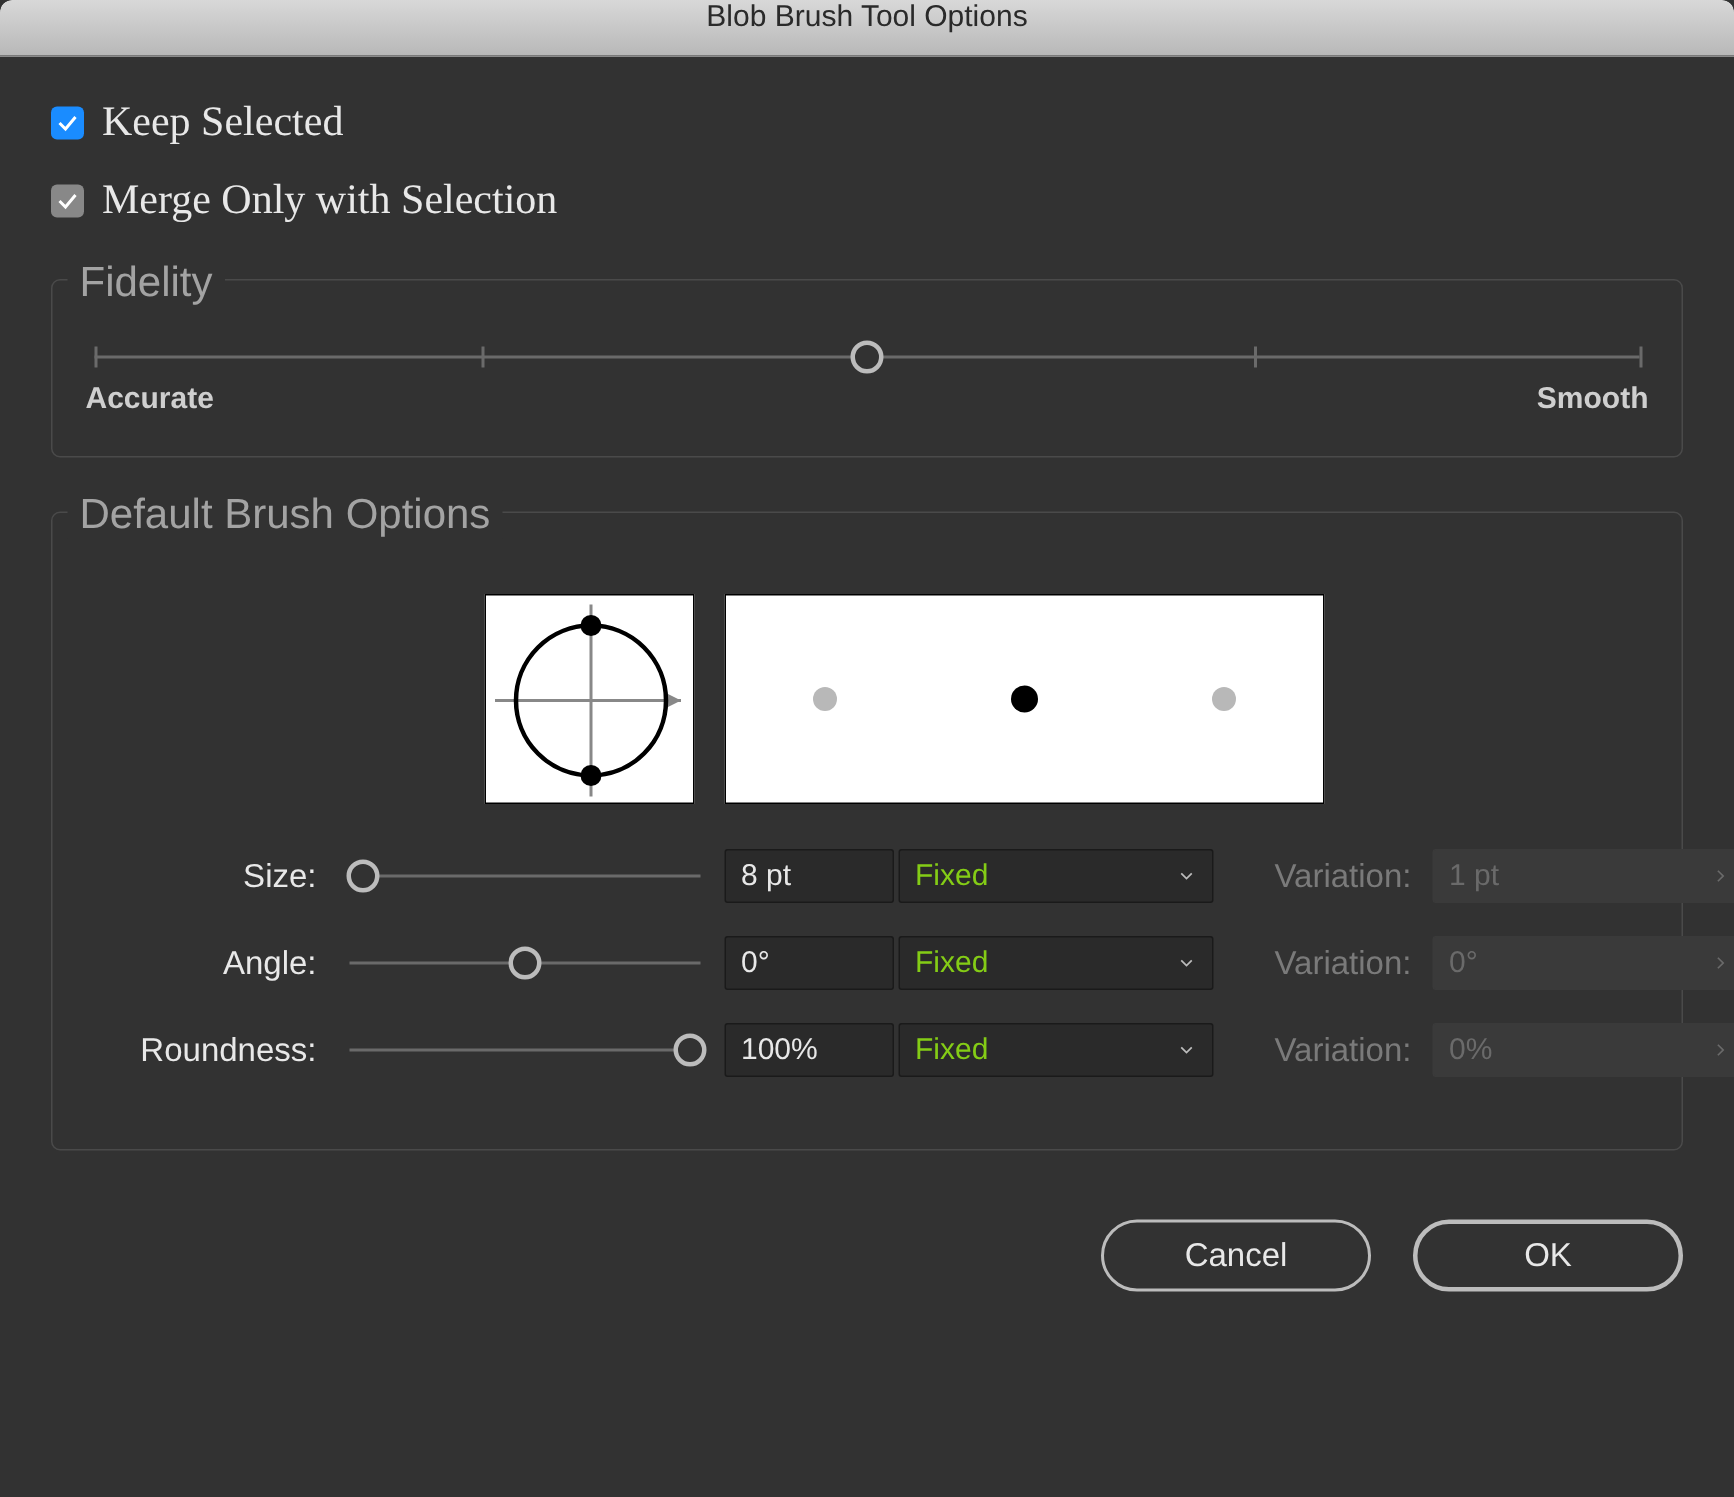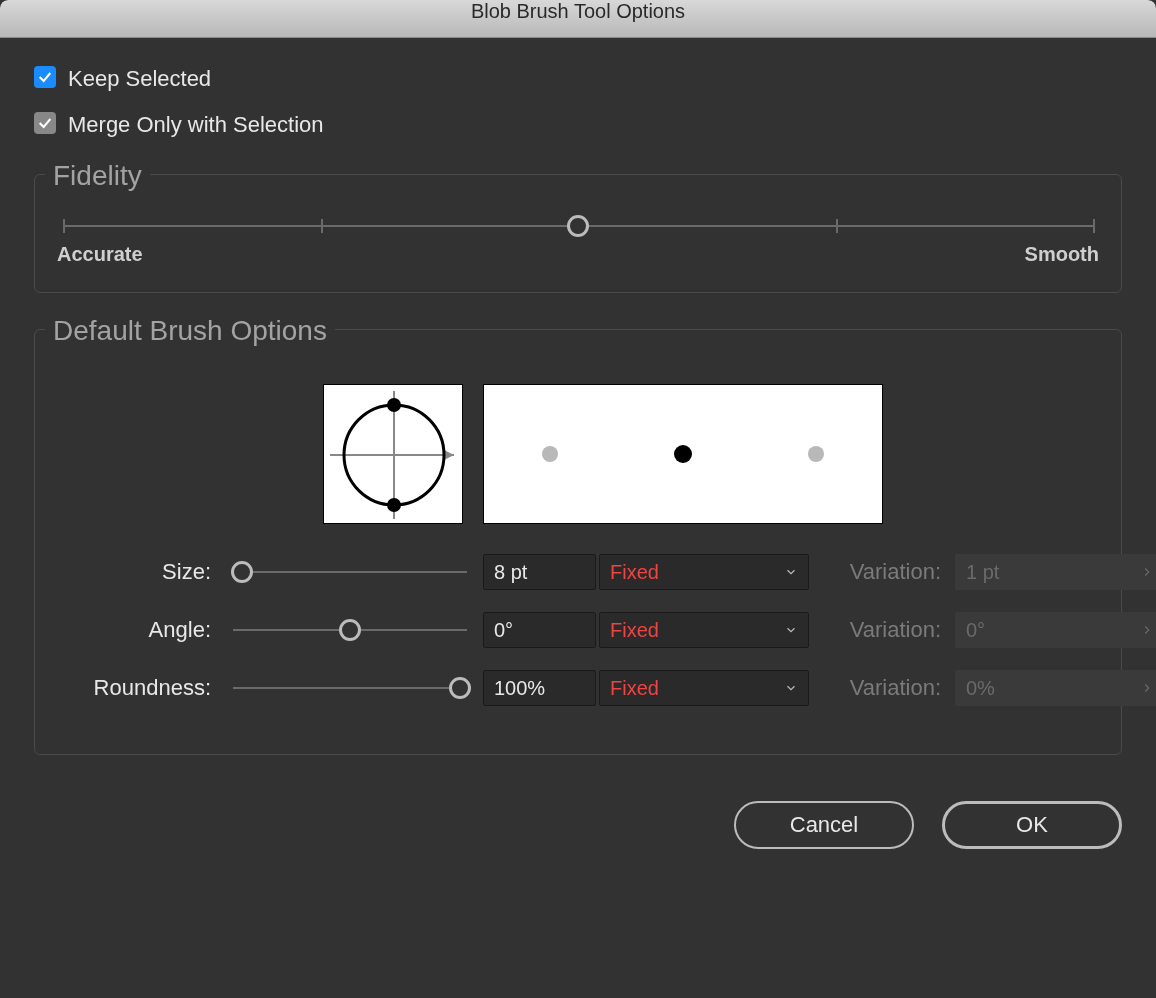--- a/index.html
+++ b/index.html
@@ -22,22 +22,24 @@
     color: #2a2a2a;
     font-size: 20px;
     font-weight: 500;
     border-radius: 8px 8px 0 0;
   }
   .content {
     padding: 28px 34px 20px 34px;
   }
   .checkbox-row {
     display: flex;
+    align-items: center;
     margin-bottom: 20px;
-    font-size: 22px;
+    font-size: 28px;
+    font-family: Liberation Serif, serif;
   }
   .checkbox {
     width: 22px;
     height: 22px;
     border-radius: 4px;
     margin-right: 12px;
     display: flex;
     align-items: center;
     justify-content: center;
     cursor: pointer;
@@ -155,21 +157,21 @@
     color: #e8e8e8;
     height: 36px;
     padding: 0 10px;
     font-size: 20px;
     width: 113px;
     border-radius: 2px;
   }
   .dropdown {
     background: #2a2a2a;
     border: 1px solid #1a1a1a;
-    color: #ef4444;
+    color: #84cc16;
     height: 36px;
     padding: 0 10px;
     font-size: 20px;
     display: flex;
     align-items: center;
     justify-content: space-between;
     border-radius: 2px;
     cursor: pointer;
     width: 210px;
   }

